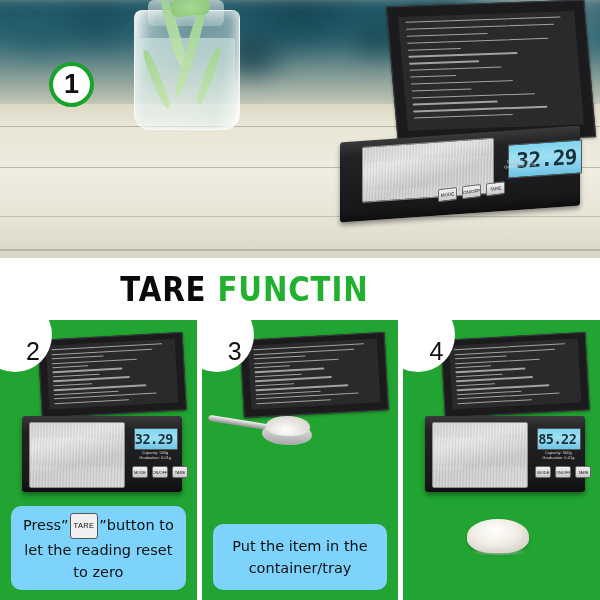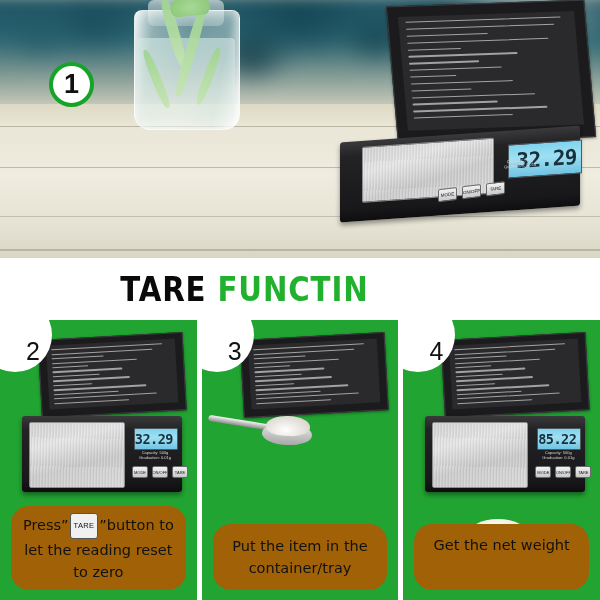--- a/index.html
+++ b/index.html
@@ -333,22 +333,22 @@
     font-weight: 400;
     color: #111111;
     line-height: 1;
   }
   .panel-caption {
     position: absolute;
     left: 11px;
     right: 11px;
     bottom: 10px;
     min-height: 66px;
-    background: #a16207;
-    border-radius: 18px;
+    background: #7dd3fc;
+    border-radius: 10px;
     display: flex;
     align-items: center;
     justify-content: center;
     text-align: center;
     padding: 7px 8px;
     box-sizing: border-box;
     font-family: "DejaVu Sans", sans-serif;
     font-size: 14.5px;
     line-height: 22px;
     color: #111111;
@@ -620,17 +620,16 @@
           <div class="btn-row">
             <div class="sbtn">MODE</div>
             <div class="sbtn">ON/OFF</div>
             <div class="sbtn">TARE</div>
           </div>
         </div>
       </div>
       <div class="panel-badge">
         <span>4</span>
       </div>
-      <div class="panel-caption top-align">Get the net weight</div>
     </div>
 
   </div>
 </div>
 
 </body></html>

